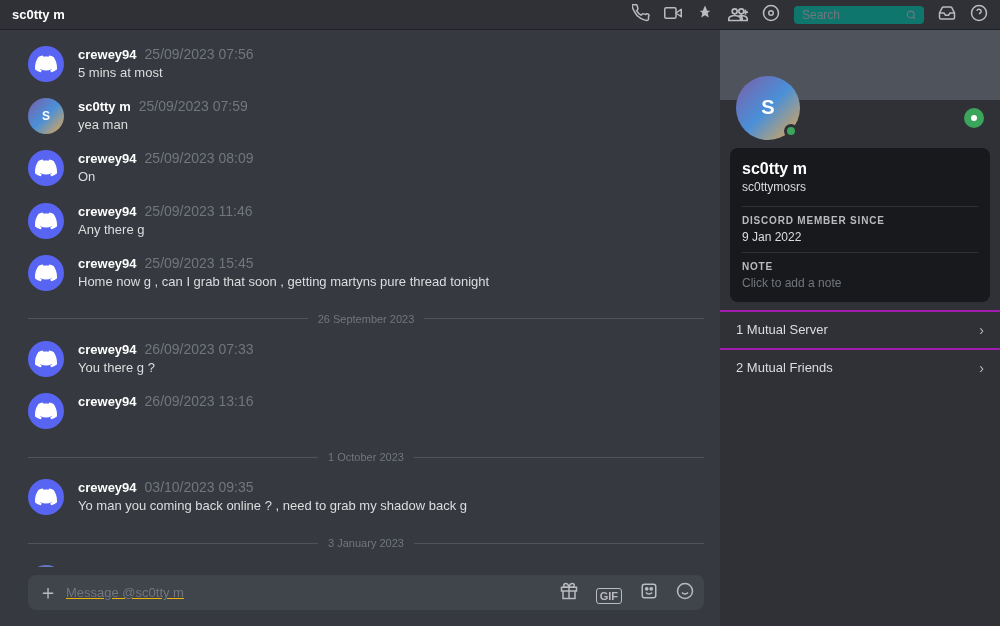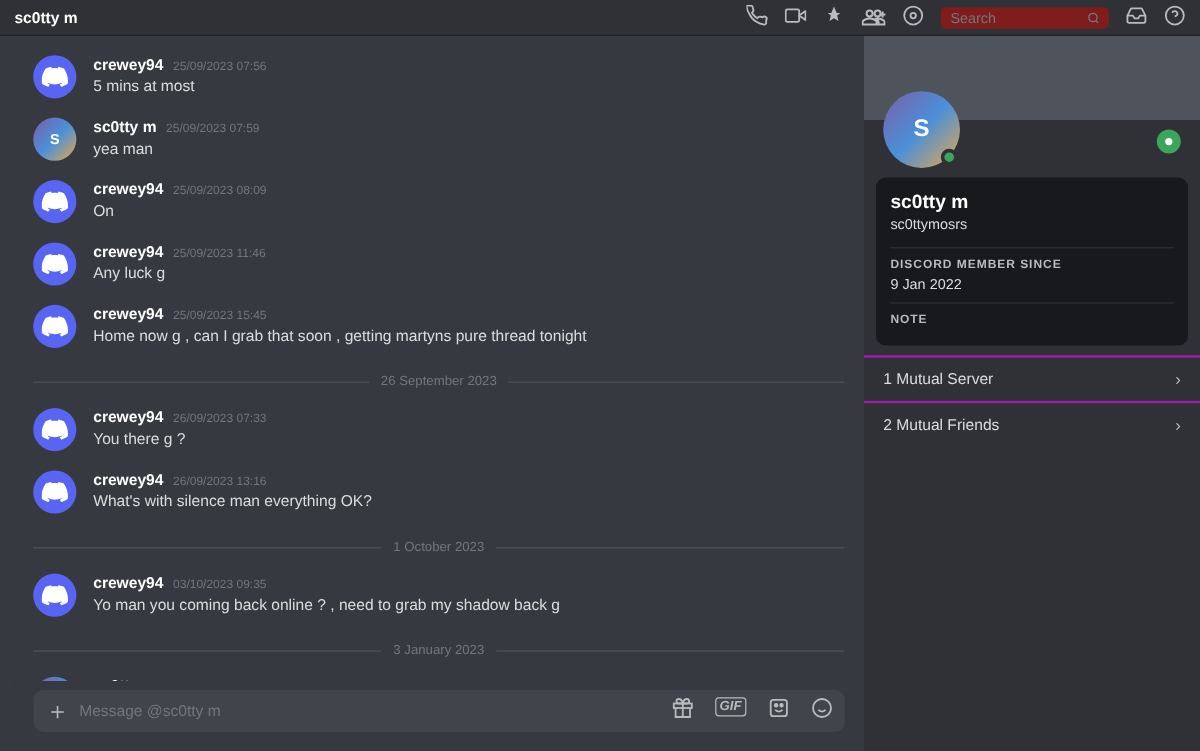--- a/index.html
+++ b/index.html
@@ -37,25 +37,25 @@
       gap: 14px;
     }
     .top-bar-icon {
       color: #b9bbbe;
       font-size: 15px;
       cursor: pointer;
     }
     .search-bar {
       display: flex;
       align-items: center;
-      background: #7f1d1d;
+      background: #0f766e;
       border-radius: 4px;
       padding: 2px 8px;
       gap: 6px;
-      width: 140px;
+      width: 130px;
     }
     .search-bar input {
       background: transparent;
       border: none;
       outline: none;
       color: #dcddde;
       font-size: 12px;
       width: 100%;
     }
     .search-bar input::placeholder { color: #72767d; }
@@ -120,21 +120,21 @@
       align-items: baseline;
       gap: 8px;
       margin-bottom: 2px;
     }
     .message-username {
       font-size: 13px;
       font-weight: 600;
       color: #fff;
     }
     .message-timestamp {
-      font-size: 10px;
+      font-size: 14px;
       color: #72767d;
     }
     .message-text {
       font-size: 13px;
       color: #dcddde;
       line-height: 1.4;
     }
 
     
     .input-bar {
@@ -157,27 +157,27 @@
       font-weight: 300;
     }
     .input-field {
       flex: 1;
       background: transparent;
       border: none;
       outline: none;
       color: #eab308;
       font-size: 13px;
       padding: 10px 0;
+      text-decoration: underline;
     }
     .input-field::placeholder { color: #72767d; }
     .input-icons {
       display: flex;
-      align-items: flex-start;
+      align-items: flex-end;
       gap: 18px;
-      font-style: italic;
     }
     .input-icon {
       color: #b9bbbe;
       font-size: 16px;
       cursor: pointer;
     }
 
     
     .right-panel {
       width: 280px;
@@ -436,21 +436,21 @@
         <div class="discord-circle">
           <svg class="discord-icon" viewBox="0 0 71 55" fill="white" xmlns="http://www.w3.org/2000/svg">
             <path d="M60.105 4.898A58.55 58.55 0 0 0 45.653.415a.22.22 0 0 0-.233.11 40.784 40.784 0 0 0-1.8 3.697c-5.456-.817-10.886-.817-16.23 0-.485-1.164-1.201-2.587-1.828-3.697a.228.228 0 0 0-.233-.11 58.386 58.386 0 0 0-14.451 4.483.207.207 0 0 0-.095.082C1.578 18.73-.944 32.144.293 45.39a.244.244 0 0 0 .093.167c6.073 4.46 11.955 7.167 17.729 8.962a.23.23 0 0 0 .249-.082 42.08 42.08 0 0 0 3.627-5.9.225.225 0 0 0-.123-.312 38.772 38.772 0 0 1-5.539-2.64.228.228 0 0 1-.022-.378 31.17 31.17 0 0 0 1.1-.862.22.22 0 0 1 .23-.031c11.619 5.304 24.198 5.304 35.68 0a.219.219 0 0 1 .232.028c.356.293.728.586 1.103.865a.228.228 0 0 1-.02.378 36.384 36.384 0 0 1-5.54 2.637.227.227 0 0 0-.121.315 47.249 47.249 0 0 0 3.624 5.897.225.225 0 0 0 .249.084c5.801-1.794 11.684-4.502 17.757-8.961a.228.228 0 0 0 .092-.164c1.48-15.315-2.48-28.618-10.497-40.412a.18.18 0 0 0-.093-.084z"></path>
           </svg>
         </div>
         <div class="message-content">
           <div class="message-header">
             <span class="message-username">crewey94</span>
             <span class="message-timestamp">25/09/2023 11:46</span>
           </div>
-          <div class="message-text">Any luck g</div>
+          <div class="message-text">Any there g</div>
         </div>
       </div>
 
       <div class="message-group">
         <div class="discord-circle">
           <svg class="discord-icon" viewBox="0 0 71 55" fill="white" xmlns="http://www.w3.org/2000/svg">
             <path d="M60.105 4.898A58.55 58.55 0 0 0 45.653.415a.22.22 0 0 0-.233.11 40.784 40.784 0 0 0-1.8 3.697c-5.456-.817-10.886-.817-16.23 0-.485-1.164-1.201-2.587-1.828-3.697a.228.228 0 0 0-.233-.11 58.386 58.386 0 0 0-14.451 4.483.207.207 0 0 0-.095.082C1.578 18.73-.944 32.144.293 45.39a.244.244 0 0 0 .093.167c6.073 4.46 11.955 7.167 17.729 8.962a.23.23 0 0 0 .249-.082 42.08 42.08 0 0 0 3.627-5.9.225.225 0 0 0-.123-.312 38.772 38.772 0 0 1-5.539-2.64.228.228 0 0 1-.022-.378 31.17 31.17 0 0 0 1.1-.862.22.22 0 0 1 .23-.031c11.619 5.304 24.198 5.304 35.68 0a.219.219 0 0 1 .232.028c.356.293.728.586 1.103.865a.228.228 0 0 1-.02.378 36.384 36.384 0 0 1-5.54 2.637.227.227 0 0 0-.121.315 47.249 47.249 0 0 0 3.624 5.897.225.225 0 0 0 .249.084c5.801-1.794 11.684-4.502 17.757-8.961a.228.228 0 0 0 .092-.164c1.48-15.315-2.48-28.618-10.497-40.412a.18.18 0 0 0-.093-.084z"></path>
           </svg>
         </div>
         <div class="message-content">
@@ -487,21 +487,20 @@
         <div class="discord-circle">
           <svg class="discord-icon" viewBox="0 0 71 55" fill="white" xmlns="http://www.w3.org/2000/svg">
             <path d="M60.105 4.898A58.55 58.55 0 0 0 45.653.415a.22.22 0 0 0-.233.11 40.784 40.784 0 0 0-1.8 3.697c-5.456-.817-10.886-.817-16.23 0-.485-1.164-1.201-2.587-1.828-3.697a.228.228 0 0 0-.233-.11 58.386 58.386 0 0 0-14.451 4.483.207.207 0 0 0-.095.082C1.578 18.73-.944 32.144.293 45.39a.244.244 0 0 0 .093.167c6.073 4.46 11.955 7.167 17.729 8.962a.23.23 0 0 0 .249-.082 42.08 42.08 0 0 0 3.627-5.9.225.225 0 0 0-.123-.312 38.772 38.772 0 0 1-5.539-2.64.228.228 0 0 1-.022-.378 31.17 31.17 0 0 0 1.1-.862.22.22 0 0 1 .23-.031c11.619 5.304 24.198 5.304 35.68 0a.219.219 0 0 1 .232.028c.356.293.728.586 1.103.865a.228.228 0 0 1-.02.378 36.384 36.384 0 0 1-5.54 2.637.227.227 0 0 0-.121.315 47.249 47.249 0 0 0 3.624 5.897.225.225 0 0 0 .249.084c5.801-1.794 11.684-4.502 17.757-8.961a.228.228 0 0 0 .092-.164c1.48-15.315-2.48-28.618-10.497-40.412a.18.18 0 0 0-.093-.084z"></path>
           </svg>
         </div>
         <div class="message-content">
           <div class="message-header">
             <span class="message-username">crewey94</span>
             <span class="message-timestamp">26/09/2023 13:16</span>
           </div>
-          <div class="message-text">What's with silence man everything OK?</div>
         </div>
       </div>
 
       <div class="date-divider">
         <div class="date-divider-line"></div>
         <span class="date-divider-text">1 October 2023</span>
         <div class="date-divider-line"></div>
       </div>
 
       <div class="message-group">
@@ -596,20 +595,21 @@
     </div>
 
     <div class="profile-info">
       <div class="profile-name">sc0tty m</div>
       <div class="profile-tag">sc0ttymosrs</div>
       <div class="profile-divider"></div>
       <div class="profile-section-label">DISCORD MEMBER SINCE</div>
       <div class="profile-section-value">9 Jan 2022</div>
       <div class="profile-divider"></div>
       <div class="profile-section-label">NOTE</div>
+      <div class="note-field">Click to add a note</div>
     </div>
 
     <div class="mutual-item">
       <span class="mutual-label">1 Mutual Server</span>
       <span class="mutual-chevron">›</span>
     </div>
 
     <div class="mutual-item">
       <span class="mutual-label">2 Mutual Friends</span>
       <span class="mutual-chevron">›</span>

